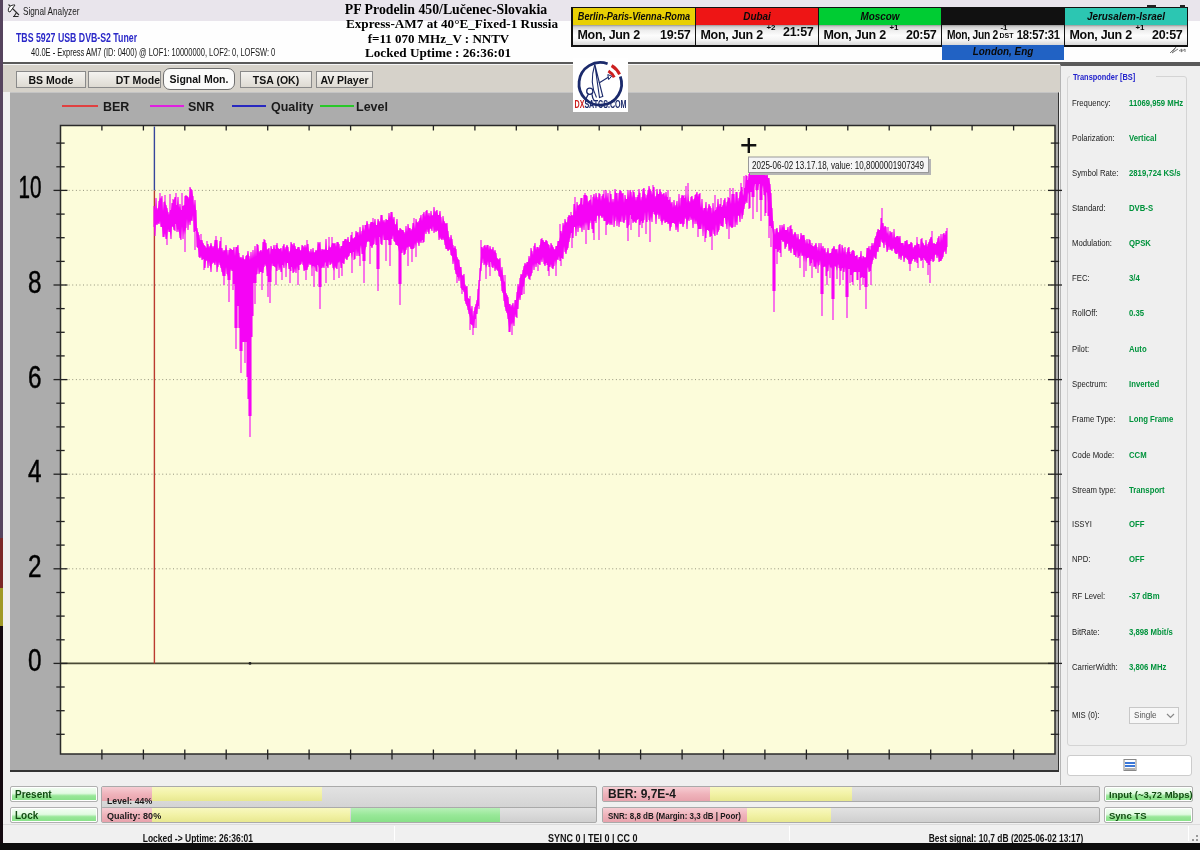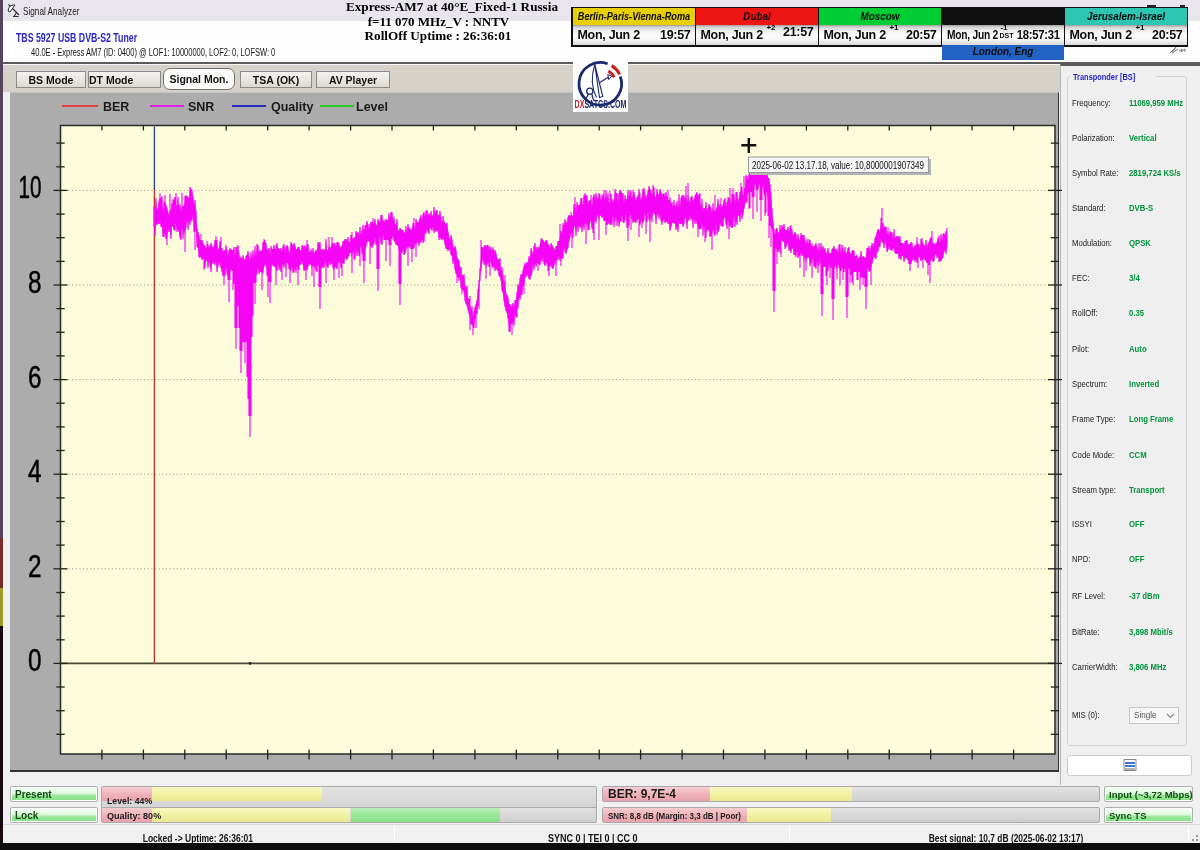--- a/index.html
+++ b/index.html
@@ -17,23 +17,24 @@
 <svg class="abs" style="left:7px;top:3px;" width="14" height="15" viewBox="0 0 14 15">
 <path d="M1.5 1.5 L12 12" stroke="#2a2a2a" stroke-width="1.1"></path>
 <path d="M1.5 8.5 C0.5 5 3.5 1.5 8 2 L3 9 Z" fill="#fff" stroke="#2a2a2a" stroke-width="1"></path>
 <path d="M9.5 9.5 l-2.5 4 M6 13.5 h5.5" stroke="#2a2a2a" stroke-width="1.1"></path>
 </svg>
 <div class="abs sx" style="left:23px;top:5px;font-size:10.5px;color:#1a1a1a;transform:scaleX(0.78);">Signal Analyzer</div>
 <div class="abs" style="left:3px;top:21px;width:1197px;height:41px;background:#fefefe;"></div>
 <div class="abs sx" style="left:15.5px;top:31px;font-size:12px;color:#2a28c8;font-weight:bold;transform:scaleX(0.73);">TBS 5927 USB DVB-S2 Tuner</div>
 <div class="abs sx" style="left:31px;top:47px;font-size:10px;color:#141414;transform:scaleX(0.75);">40.0E - Express AM7 (ID: 0400) @ LOF1: 10000000, LOF2: 0, LOFSW: 0</div>
 <div class="abs" style="left:296px;top:0;width:300px;text-align:center;font-family:'Liberation Serif',serif;font-weight:bold;color:#000;">
+    <div style="font-size:13.8px;line-height:14.2px;margin-top:3.2px;">PF Prodelin 450/Lučenec-Slovakia</div>
     <div style="font-size:13.2px;line-height:14.8px;position:relative;left:6px;">Express-AM7 at 40°E_Fixed-1 Russia</div>
     <div style="font-size:13px;line-height:14px;position:relative;left:-7.5px;">f=11 070 MHz_V : NNTV</div>
-    <div style="font-size:13.2px;line-height:14px;position:relative;left:-8px;">RollOff Uptime : 26:36:01</div>
+    <div style="font-size:13.2px;line-height:14px;position:relative;left:-8px;">Locked Uptime : 26:36:01</div>
   </div>
 <div class="abs" style="left:570.5px;top:6.5px;width:617px;height:40px;background:#111;"></div>
 <div class="abs" style="left:572.5px;top:7.5px;width:122px;height:17px;background:#e8cf04;">
     <div class="abs" style="left:50%;top:0;font-size:11px;font-weight:bold;font-style:italic;color:#0a0a0a;line-height:17px;transform:translateX(-50%) scaleX(0.83);white-space:nowrap;">Berlin-Paris-Vienna-Roma</div>
   </div>
 <div class="abs" style="left:572.5px;top:24.5px;width:122px;height:20px;background:linear-gradient(#989898 0%,#cfcfcf 9%,#eeeeee 28%,#fcfcfc 52%,#f4f4f4 76%,#d8d8d8 100%);">
     <div class="abs" style="left:5px;top:3px;font-size:12.5px;font-weight:bold;color:#0a0a0a;letter-spacing:-0.3px;white-space:nowrap;transform-origin:0 50%;transform:scaleX(1);">Mon, Jun 2</div>
     <div class="abs" style="right:4px;top:3px;font-size:12.5px;font-weight:bold;color:#0a0a0a;letter-spacing:-0.3px;white-space:nowrap;transform-origin:100% 50%;transform:scaleX(1);">19:57</div>
   </div>
 <div class="abs" style="left:695.5px;top:7.5px;width:122px;height:17px;background:#ee1515;">
@@ -70,24 +71,24 @@
     <div class="abs" style="right:4px;top:3px;font-size:12.5px;font-weight:bold;color:#0a0a0a;letter-spacing:-0.3px;white-space:nowrap;transform-origin:100% 50%;transform:scaleX(1);">20:57</div>
   </div>
 <div class="abs" style="left:1147px;top:4.5px;width:9px;height:3px;background:#222;"></div>
 <div class="abs" style="left:1180px;top:4.5px;width:5px;height:3px;background:#222;"></div>
 <svg class="abs" style="left:1168px;top:45px;" width="22" height="10" viewBox="0 0 22 10">
     <path d="M2 8 L8 2 L4 8 L10 4 M11 6 l3 -2 l-1 3 l4 -3 l0 3" stroke="#777" stroke-width="1" fill="none"></path>
   </svg>
 <div class="abs" style="left:3px;top:62px;width:1197px;height:2px;background:#5a5a5a;"></div>
 <div class="abs" style="left:3px;top:64px;width:1057px;height:28px;background:#d6d2ca;border-top:1px solid #f5f5f5;"></div>
 <div class="abs" style="left:16px;top:71px;width:70px;height:17px;background:linear-gradient(#f4f3f0,#dedad2);border:1px solid #8a8a8a;font-size:10.5px;font-weight:bold;color:#111;text-align:center;line-height:16px;">BS Mode</div>
-<div class="abs" style="left:88px;top:71px;width:73px;height:17px;background:linear-gradient(#f4f3f0,#dedad2);border:1px solid #8a8a8a;font-size:10.5px;font-weight:bold;color:#111;text-align:left;line-height:16px;">DT Mode</div>
+<div class="abs" style="left:88px;top:71px;width:73px;height:17px;background:linear-gradient(#f4f3f0,#dedad2);border:1px solid #8a8a8a;font-size:10.5px;font-weight:bold;color:#111;text-align:right;line-height:16px;">DT Mode</div>
 <div class="abs" style="left:163px;top:68px;width:72px;height:22px;background:#fbfbfa;border:1px solid #707070;border-radius:7px;font-size:10.5px;font-weight:bold;color:#111;text-align:center;line-height:21px;z-index:3;">Signal Mon.</div>
 <div class="abs" style="left:240px;top:71px;width:72px;height:17px;background:linear-gradient(#f4f3f0,#dedad2);border:1px solid #8a8a8a;font-size:10.5px;font-weight:bold;color:#111;text-align:center;line-height:16px;">TSA (OK)</div>
-<div class="abs" style="left:316px;top:71px;width:74px;height:17px;background:linear-gradient(#f4f3f0,#dedad2);border:1px solid #8a8a8a;font-size:10.5px;font-weight:bold;color:#111;text-align:center;line-height:16px;">AV Player</div>
+<div class="abs" style="left:316px;top:71px;width:57px;height:17px;background:linear-gradient(#f4f3f0,#dedad2);border:1px solid #8a8a8a;font-size:10.5px;font-weight:bold;color:#111;text-align:center;line-height:16px;">AV Player</div>
 <div class="abs" style="left:1060px;top:64px;width:140px;height:721px;background:#efefef;border-top:2px solid #5a5a5a;border-left:1px solid #b5b5b5;"></div>
 <div class="abs" style="left:1066.5px;top:76px;width:120px;height:670px;border:1px solid #d4d4d4;border-radius:3px;"></div>
 <div class="abs" style="left:1070px;top:70.5px;background:#efefef;padding:0 3px;">
     <div class="sx" style="font-size:9.5px;font-weight:bold;color:#2222cc;transform:scaleX(0.78);">Transponder [BS]</div>
   </div>
 <div class="abs sx" style="left:1072px;top:97.6px;font-size:9px;color:#222;transform:scaleX(0.86);">Frequency:</div>
 <div class="abs sx" style="left:1129px;top:97.6px;font-size:9px;color:#00933c;font-weight:bold;transform:scaleX(0.86);">11069,959 MHz</div>
 <div class="abs sx" style="left:1072px;top:132.7px;font-size:9px;color:#222;transform:scaleX(0.86);">Polarization:</div>
 <div class="abs sx" style="left:1129px;top:132.7px;font-size:9px;color:#00933c;font-weight:bold;transform:scaleX(0.86);">Vertical</div>
 <div class="abs sx" style="left:1072px;top:167.8px;font-size:9px;color:#222;transform:scaleX(0.86);">Symbol Rate:</div>

